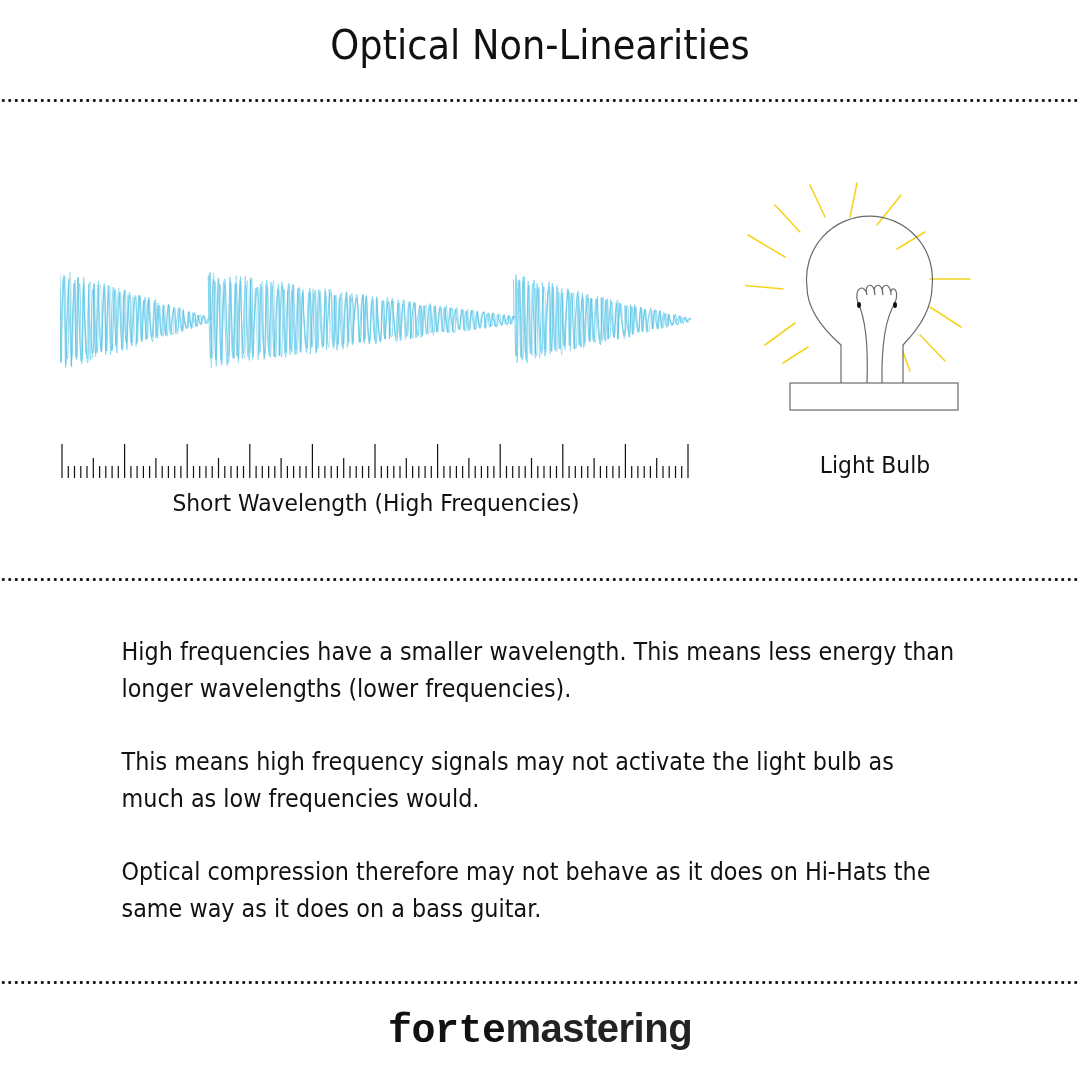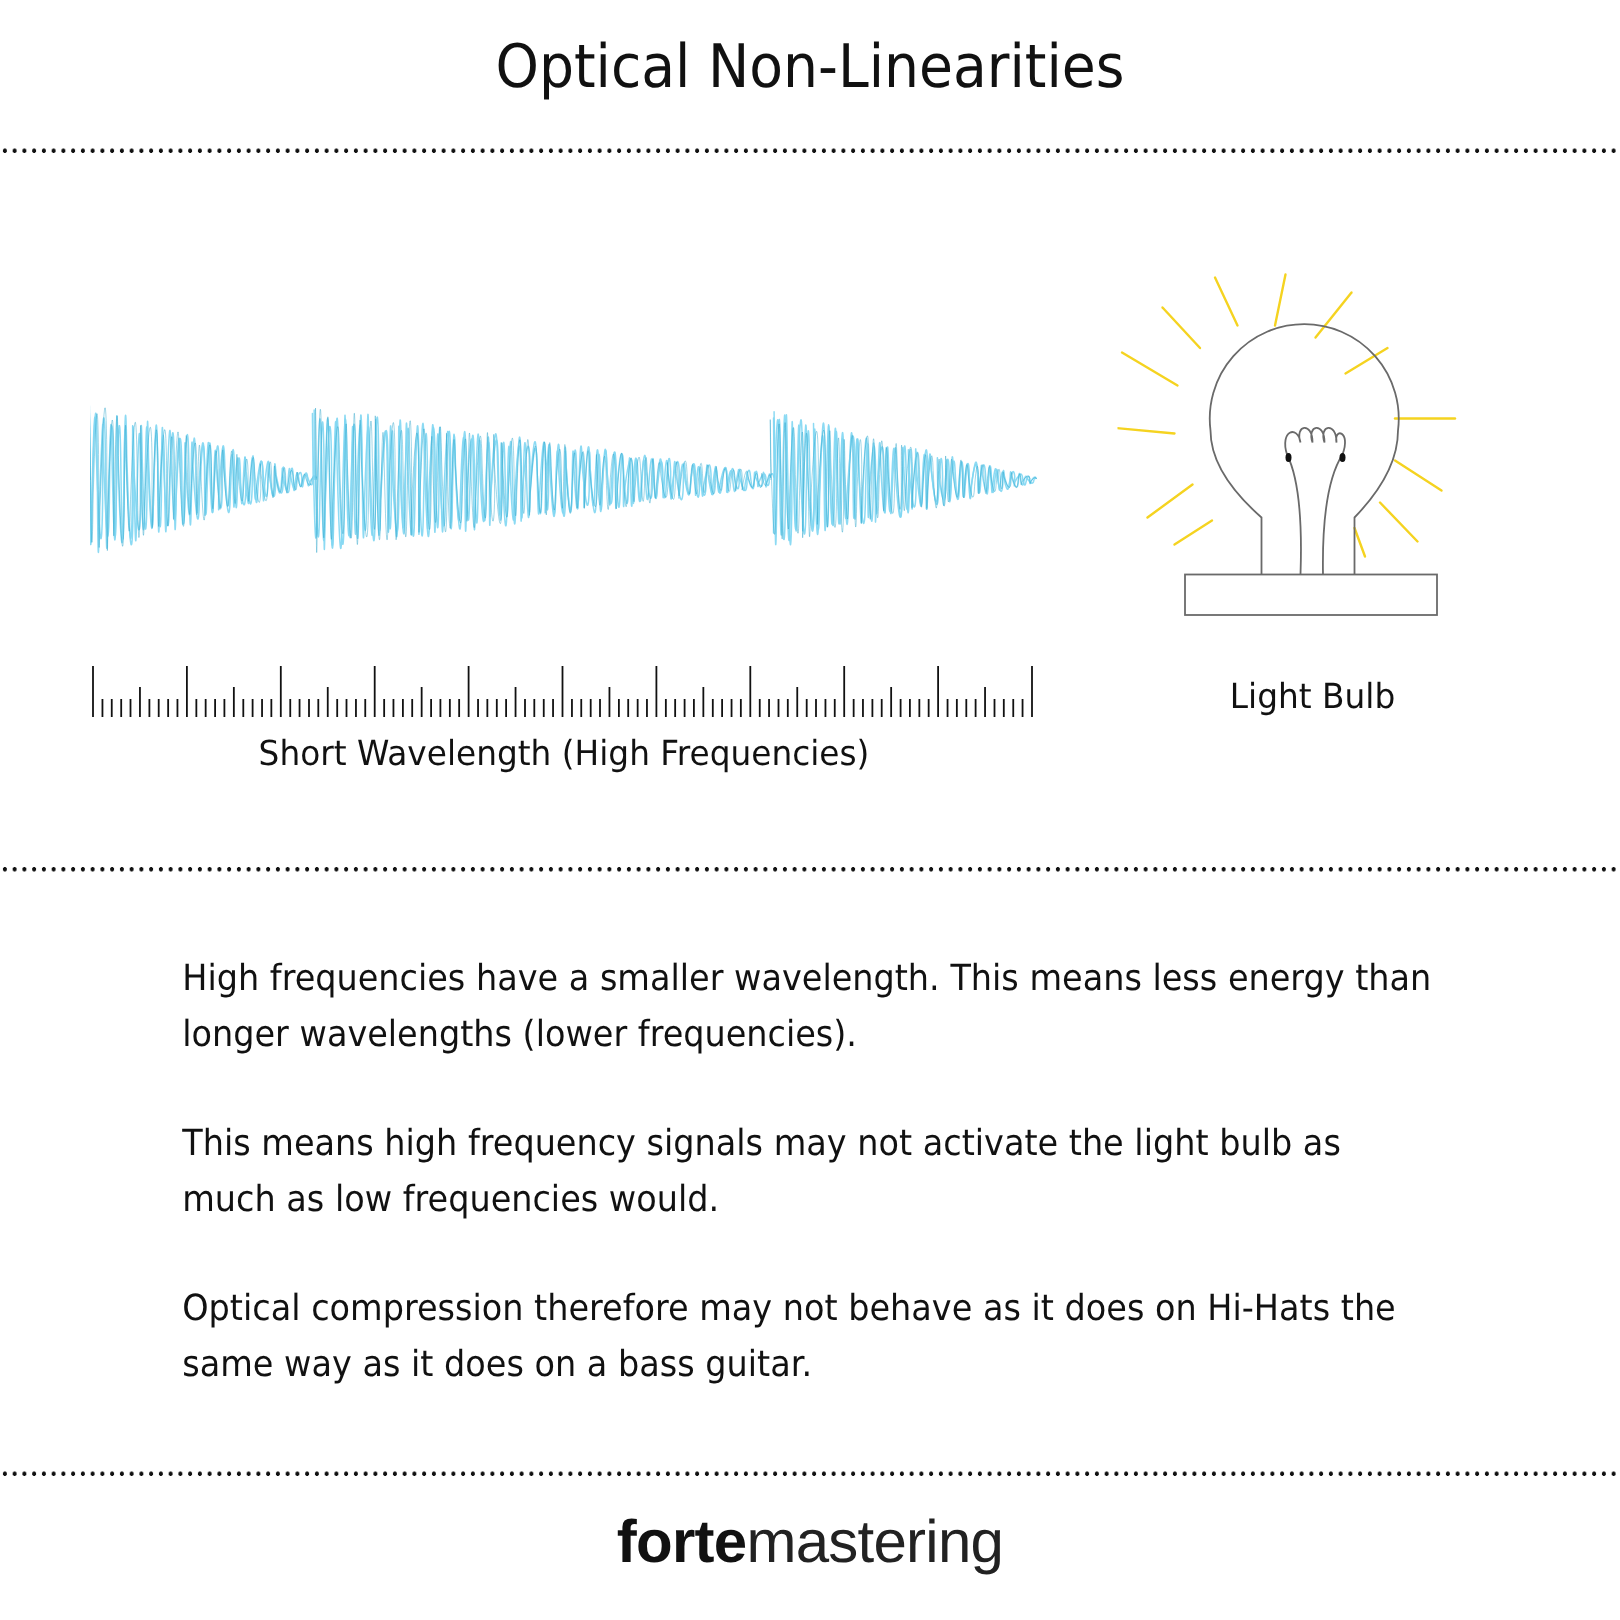--- a/index.html
+++ b/index.html
@@ -14,22 +14,22 @@
     .ruler-wrap { position: absolute; left: 60px; top: 440px; width: 630px; height: 40px; }
     .caption-left { position: absolute; top: 490px; left: 60px; width: 632px; text-align: center;
                     font-size: 23px; transform: scaleX(0.95); }
     .bulb-wrap { position: absolute; left: 745px; top: 175px; width: 260px; height: 250px; }
     .caption-right { position: absolute; top: 452px; left: 745px; width: 260px; text-align: center;
                      font-size: 23px; transform: scaleX(0.95); }
     .paras { position: absolute; top: 634px; left: 90px; width: 900px; text-align: left; }
     .para { font-size: 24px; line-height: 37px; margin: 0 0 36px 0; transform: scaleX(0.93); }
     .brand { position: absolute; top: 1006px; left: 0; width: 1080px; text-align: center;
              font-size: 40px; letter-spacing: -0.5px; font-family: "Liberation Sans", sans-serif; }
-    .brand .bold { font-weight: bold; }
-    .brand .light { font-weight: normal; color: #222; }
+    .brand .bold { font-weight: bold; font-family: Liberation Mono, monospace; }
+    .brand .light { font-weight: bold; color: #222; }
   </style>
 </head>
 <body>
 
 <div class="title">Optical Non-Linearities</div>
 <div class="divider" style="top:99px;"></div>
 
 <div class="wave-wrap">
   <svg id="wave" width="640" height="220" viewBox="0 0 640 220">
       <path d="M-0.0 110 Q-0.9 20.7 -0.0 92.1 Q0.5 190.5 1.3 126.1 Q4.0 24.7 4.8 92.9 Q5.4 202.3 6.2 128.5 Q9.4 29.6 10.3 93.9 Q11.0 197.2 11.9 127.4 Q14.6 39.5 15.5 95.9 Q16.6 182.7 17.5 124.5 Q19.6 40.2 20.5 96.0 Q21.8 185.3 22.7 125.1 Q23.2 44.9 24.0 97.0 Q27.9 192.0 28.8 126.4 Q28.0 39.7 28.9 95.9 Q33.0 174.2 33.9 122.8 Q33.9 40.4 34.8 96.1 Q37.1 173.3 38.0 122.7 Q38.1 35.4 39.0 95.1 Q41.5 169.9 42.3 122.0 Q44.3 49.7 45.1 97.9 Q45.6 176.4 46.5 123.3 Q48.7 52.0 49.6 98.4 Q50.4 175.9 51.2 123.2 Q53.3 46.3 54.2 97.3 Q56.5 162.3 57.4 120.5 Q59.4 56.5 60.3 99.3 Q62.4 165.8 63.3 121.2 Q63.0 61.7 63.9 100.3 Q66.5 155.2 67.4 119.0 Q67.8 61.7 68.6 100.3 Q72.2 160.0 73.0 120.0 Q75.5 65.5 76.4 101.1 Q76.4 155.3 77.3 119.1 Q78.9 62.0 79.8 100.4 Q81.5 151.9 82.4 118.4 Q83.4 71.7 84.3 102.3 Q87.4 145.9 88.2 117.2 Q88.4 68.7 89.3 101.7 Q92.7 151.8 93.6 118.4 Q95.4 70.8 96.3 102.2 Q97.4 145.7 98.2 117.1 Q99.3 81.3 100.2 104.3 Q101.1 140.4 102.0 116.1 Q103.3 80.6 104.1 104.1 Q107.2 140.7 108.1 116.1 Q108.4 79.1 109.3 103.8 Q110.1 135.1 111.0 115.0 Q114.4 85.6 115.3 105.1 Q115.4 136.5 116.3 115.3 Q119.0 85.8 119.9 105.2 Q121.9 130.5 122.8 114.1 Q123.0 89.2 123.9 105.8 Q127.8 126.8 128.7 113.4 Q127.7 95.0 128.6 107.0 Q132.2 126.0 133.1 113.2 Q134.6 94.8 135.5 107.0 Q135.8 123.5 136.7 112.7 Q138.1 100.3 139.0 108.1 Q140.4 118.4 141.2 111.7 Q144.2 101.0 145.1 108.2 Q147.7 116.3 148.5 111.3 Q149.1 105.1 150.0 109.0" fill="none" stroke="#7fd6f2" stroke-width="1" opacity="0.9"></path>

